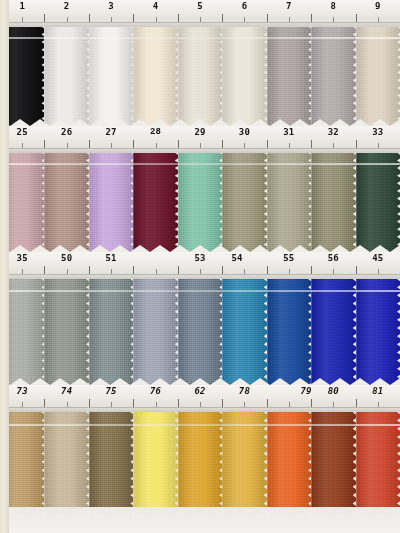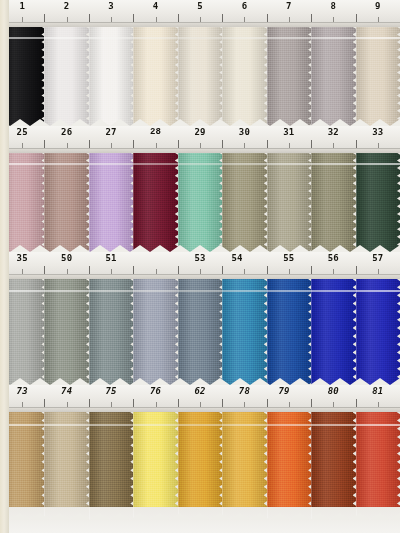--- a/index.html
+++ b/index.html
@@ -334,21 +334,21 @@
           <div class="tick major" style="left: 355.556px;"></div>
           <div class="tick" style="left: 377.778px;"></div>
           <div class="num" style="left: 22.2222px;">35</div>
           <div class="num" style="left: 66.6667px;">50</div>
           <div class="num" style="left: 111.111px;">51</div>
           <div class="num" style="left: 155.556px; margin-top: 36px;">52</div>
           <div class="num" style="left: 200px;">53</div>
           <div class="num" style="left: 237px;">54</div>
           <div class="num" style="left: 288.889px;">55</div>
           <div class="num" style="left: 333.333px;">56</div>
-          <div class="num" style="left: 377.778px;">57</div>
+          <div class="num" style="left: 377.778px;">45</div>
         </div>
         <div class="strip" style="height: 110px;">
           <div class="swatches">
             <div class="sw" title="light-grey" style="background: rgb(167, 169, 164);">
               <div class="shade"></div>
               <div class="weave"></div>
               <div class="pink-edge"></div>
             </div>
             <div class="sw" title="sage-grey" style="background: rgb(140, 146, 134);">
               <div class="shade"></div>
@@ -432,21 +432,21 @@
           <div class="tick major" style="left: 311.111px;"></div>
           <div class="tick" style="left: 333.333px;"></div>
           <div class="tick major" style="left: 355.556px;"></div>
           <div class="tick" style="left: 377.778px;"></div>
           <div class="num" style="left: 22.2222px;">73</div>
           <div class="num" style="left: 66.6667px;">74</div>
           <div class="num" style="left: 111.111px;">75</div>
           <div class="num" style="left: 155.556px;">76</div>
           <div class="num" style="left: 200px;">62</div>
           <div class="num" style="left: 244.444px;">78</div>
-          <div class="num" style="left: 284px;">79</div>
+          <div class="num" style="left: 306px;">79</div>
           <div class="num" style="left: 333.333px;">80</div>
           <div class="num" style="left: 377.778px;">81</div>
         </div>
         <div class="strip" style="height: 112px;">
           <div class="swatches">
             <div class="sw" title="camel" style="background: rgb(188, 153, 100);">
               <div class="shade"></div>
               <div class="weave"></div>
               <div class="pink-edge"></div>
             </div>

